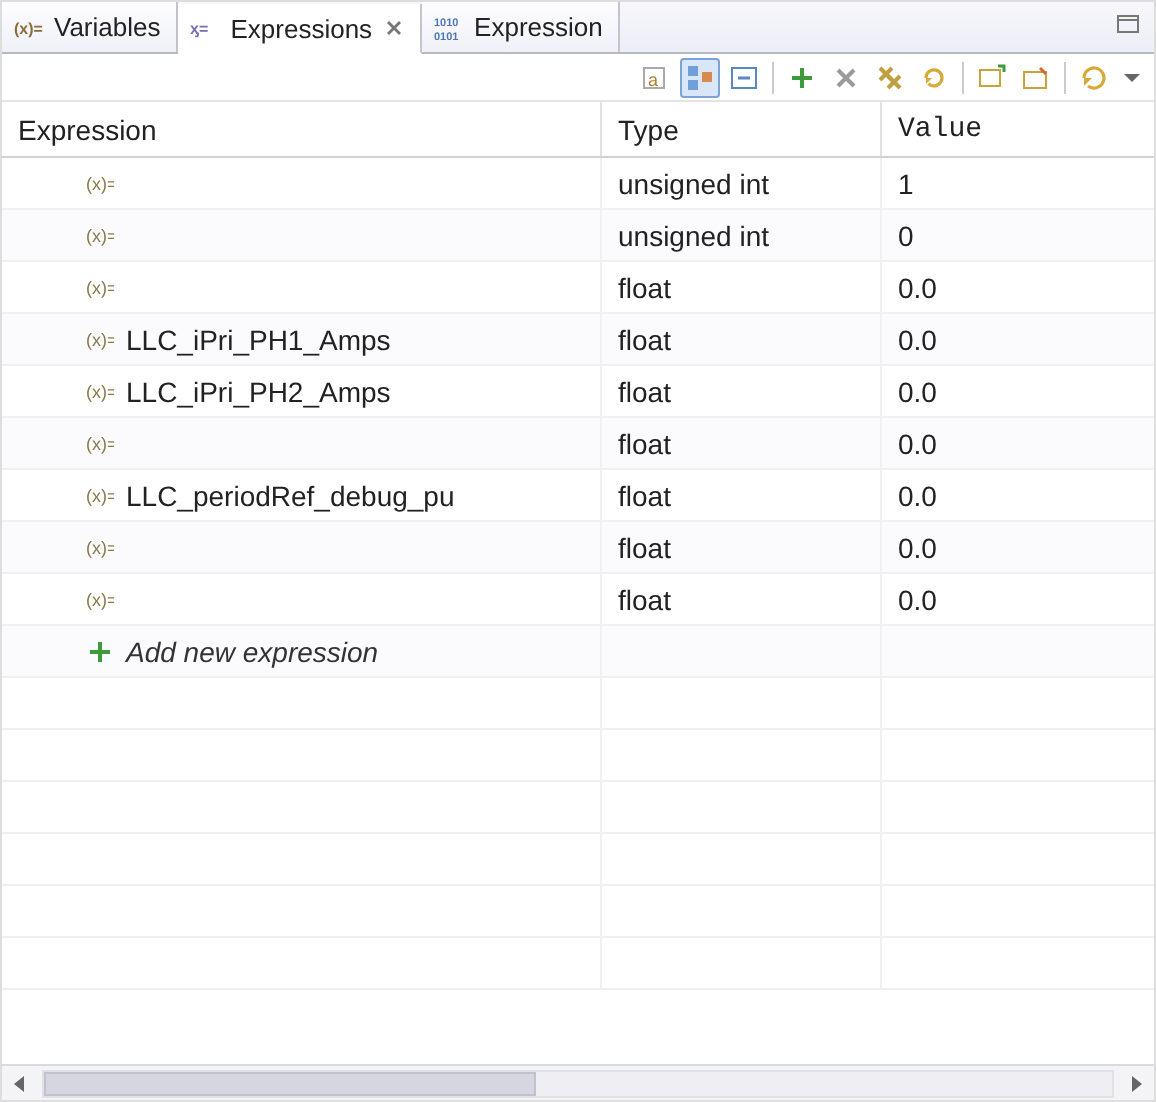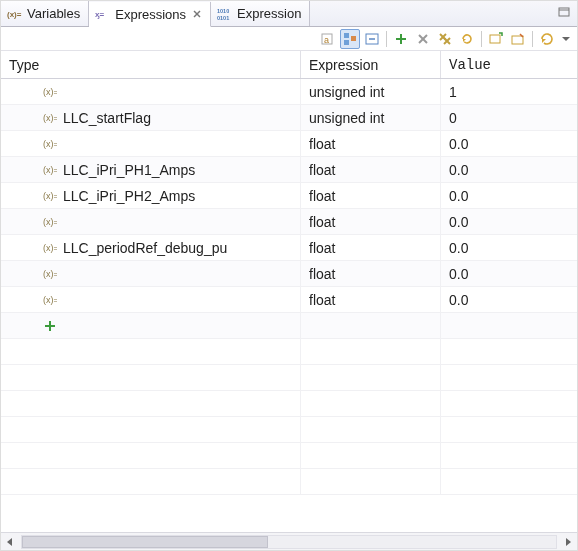--- a/index.html
+++ b/index.html
@@ -242,24 +242,24 @@
     </div>
     <div class="tool-btn" style="width:14px;">
       <svg width="10" height="10">
           <path d="M1 3l4 4l4-4z" fill="#666"></path>
         </svg>
     </div>
   </div>
 
   <div class="table-head">
     <div class="th">
+        <span>Expression</span>
+      </div>
+    <div class="th">
         <span>Type</span>
-      </div>
-    <div class="th">
-        <span>Expression</span>
       </div>
     <div class="th">
         <span>Value</span>
       </div>
   </div>
 
   <div class="body-area">
     <div class="rows" id="rows">
         <div class="row">
           <div class="cell expr">
@@ -276,21 +276,20 @@
             <span>1</span>
           </div>
         </div>
         <div class="row">
           <div class="cell expr">
             <span class="row-icon">
               <svg width="14" height="14">
                 <text x="0" y="10" font-size="9" fill="#8a7a4a">(x)=</text>
               </svg>
             </span>
-            <span>LLC_startFlag</span>
           </div>
           <div class="cell">
             <span>unsigned int</span>
           </div>
           <div class="cell">
             <span>0</span>
           </div>
         </div>
         <div class="row">
           <div class="cell expr">
@@ -401,20 +400,21 @@
           </div>
         </div>
         <div class="row">
           <div class="cell expr">
             <span class="row-icon">
               <svg width="12" height="12">
                 <line x1="6" y1="1" x2="6" y2="11" stroke="#3c9c3c" stroke-width="2"></line>
                 <line x1="1" y1="6" x2="11" y2="6" stroke="#3c9c3c" stroke-width="2"></line>
               </svg>
             </span>
+            <span class="addnew">Add new expression</span>
           </div>
           <div class="cell"></div>
           <div class="cell"></div>
         </div>
         <div class="empty-row">
           <div class="ec"></div>
           <div class="ec"></div>
           <div class="ec"></div>
         </div>
         <div class="empty-row">

